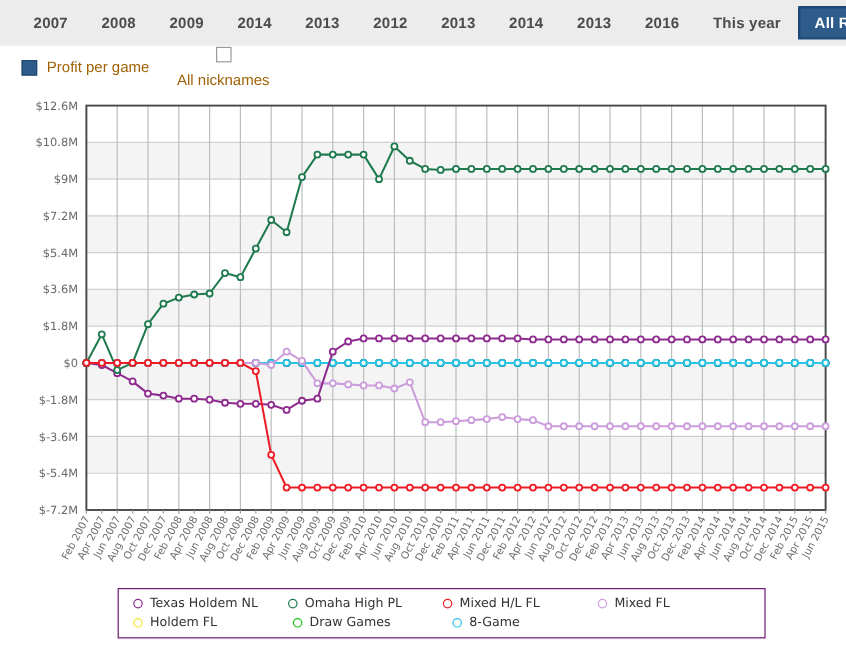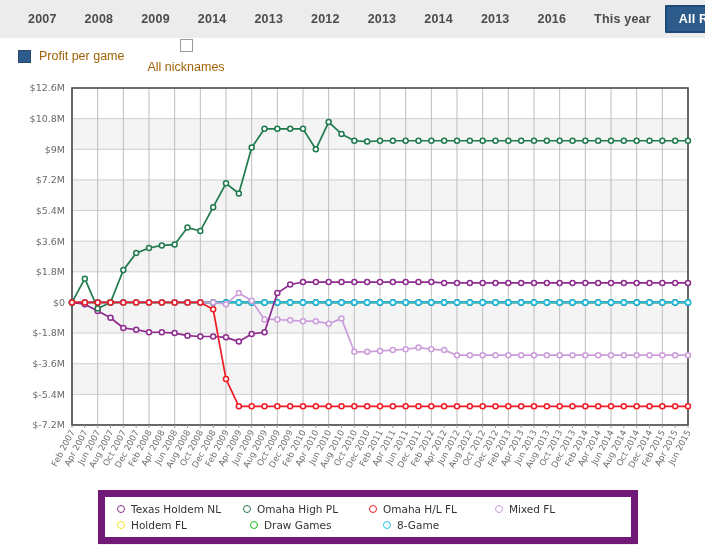--- a/index.html
+++ b/index.html
@@ -59,21 +59,21 @@
     font-size:9.5px;fill:#6a6a6a;text-anchor:end;
   }
   .xlab{
     font-family:"DejaVu Sans",sans-serif;
     font-size:8.6px;fill:#6e6e6e;
   }
 
   
   .legendbox{
     position:absolute;left:98px;top:490px;width:540px;
-    border:7px solid #701a75;background:#ffffff;
+    border:1px solid #701a75;background:#ffffff;
     padding:6px 10px 6px 12px;
     box-sizing:border-box;
     box-shadow:0 1px 0 rgba(0,0,0,.06);
   }
   .legrow{display:flex;align-items:center;}
   .legrow + .legrow{margin-top:4px;}
   .legitem{
     display:flex;align-items:center;gap:6px;
     font-family:"DejaVu Sans",sans-serif;
     font-size:10.5px;color:#333;cursor:pointer;white-space:nowrap;
@@ -698,21 +698,21 @@
         <div class="legitem">
           <span class="legmark" style="border-color: rgb(142, 43, 142);"></span>
           <span>Texas Holdem NL</span>
         </div>
         <div class="legitem">
           <span class="legmark" style="border-color: rgb(31, 122, 77);"></span>
           <span>Omaha High PL</span>
         </div>
         <div class="legitem">
           <span class="legmark" style="border-color: rgb(238, 28, 37);"></span>
-          <span>Omaha H/L FL</span>
+          <span>Mixed H/L FL</span>
         </div>
         <div class="legitem">
           <span class="legmark" style="border-color: rgb(204, 157, 219);"></span>
           <span>Mixed FL</span>
         </div>
       </div>
     <div class="legrow" id="legrow1">
         <div class="legitem">
           <span class="legmark" style="border-color: rgb(245, 228, 42);"></span>
           <span>Holdem FL</span>

